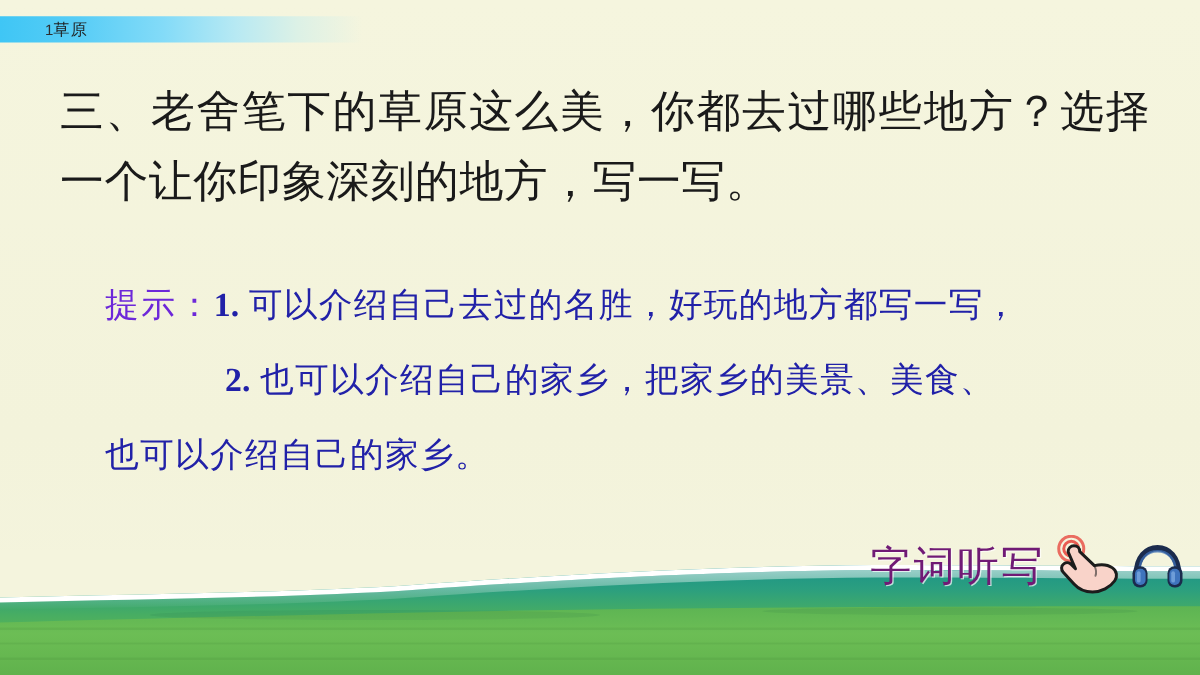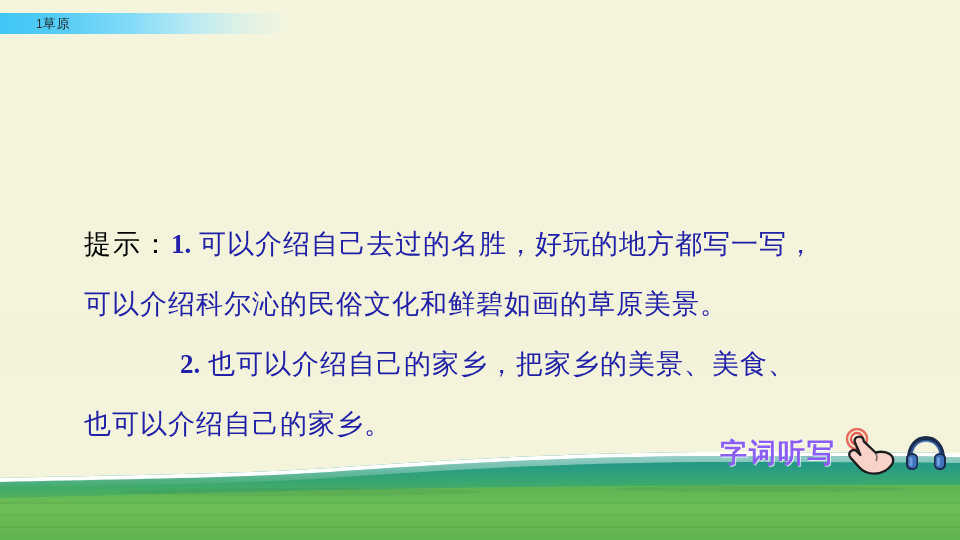--- a/index.html
+++ b/index.html
@@ -100,44 +100,44 @@
     top: 214px;
     width: 820px;
     font-family: "Liberation Serif", "DejaVu Serif", serif;
     font-size: 27px;
     line-height: 60px;
     color: #2121a8;
     letter-spacing: 1px;
   }
   .hint-line { white-space: nowrap; }
   .hint-label {
-    color: #000000;
+    color: #6d28d9;
     letter-spacing: 2px;
   }
   .hint-indent { display: inline-block; width: 96px; }
   .hint-num {
     font-family: "Liberation Serif", "DejaVu Serif", serif;
     font-weight: bold;
     letter-spacing: 0;
   }
 
   
   .dictation {
     position: absolute;
     right: 12px;
     bottom: 62px;
     display: flex;
     align-items: center;
     gap: 6px;
   }
   .dictation-label {
     font-family: "Liberation Serif", "DejaVu Serif", serif;
-    font-size: 27px;
-    font-weight: bold;
-    color: #8b5cf6;
+    font-size: 33px;
+    font-weight: normal;
+    color: #701a75;
     letter-spacing: 2px;
     text-shadow: 1px 1px 0 rgba(255,255,255,0.7);
   }
   .icon-hand, .icon-headphones {
     display: block;
     line-height: 0;
   }
 </style>
 </head>
 <body>
@@ -186,27 +186,25 @@
         <ellipse cx="760" cy="49" rx="150" ry="3"></ellipse>
       </g>
     </svg>
   </div>
 
   <div class="chapter-bar">
     <span class="chapter-num">1</span>
     <span class="chapter-title">草原</span>
   </div>
 
+  <div class="question">三、老舍笔下的草原这么美，你都去过哪些地方？选择一个让你印象深刻的地方，写一写。</div>
 
   <div class="hint">
     <div class="hint-line">
       <span class="hint-label">提示：</span><span class="hint-num">1.</span> <span>可以介绍自己去过的名胜，好玩的地方都写一写，</span>
-    </div>
-    <div class="hint-line">
-      <span>可以介绍科尔沁的民俗文化和鲜碧如画的草原美景。</span>
     </div>
     <div class="hint-line">
       <span class="hint-indent"></span><span class="hint-num">2.</span> <span>也可以介绍自己的家乡，把家乡的美景、美食、</span>
     </div>
     <div class="hint-line">
       <span>也可以介绍自己的家乡。</span>
     </div>
   </div>
 
   <div class="dictation">

